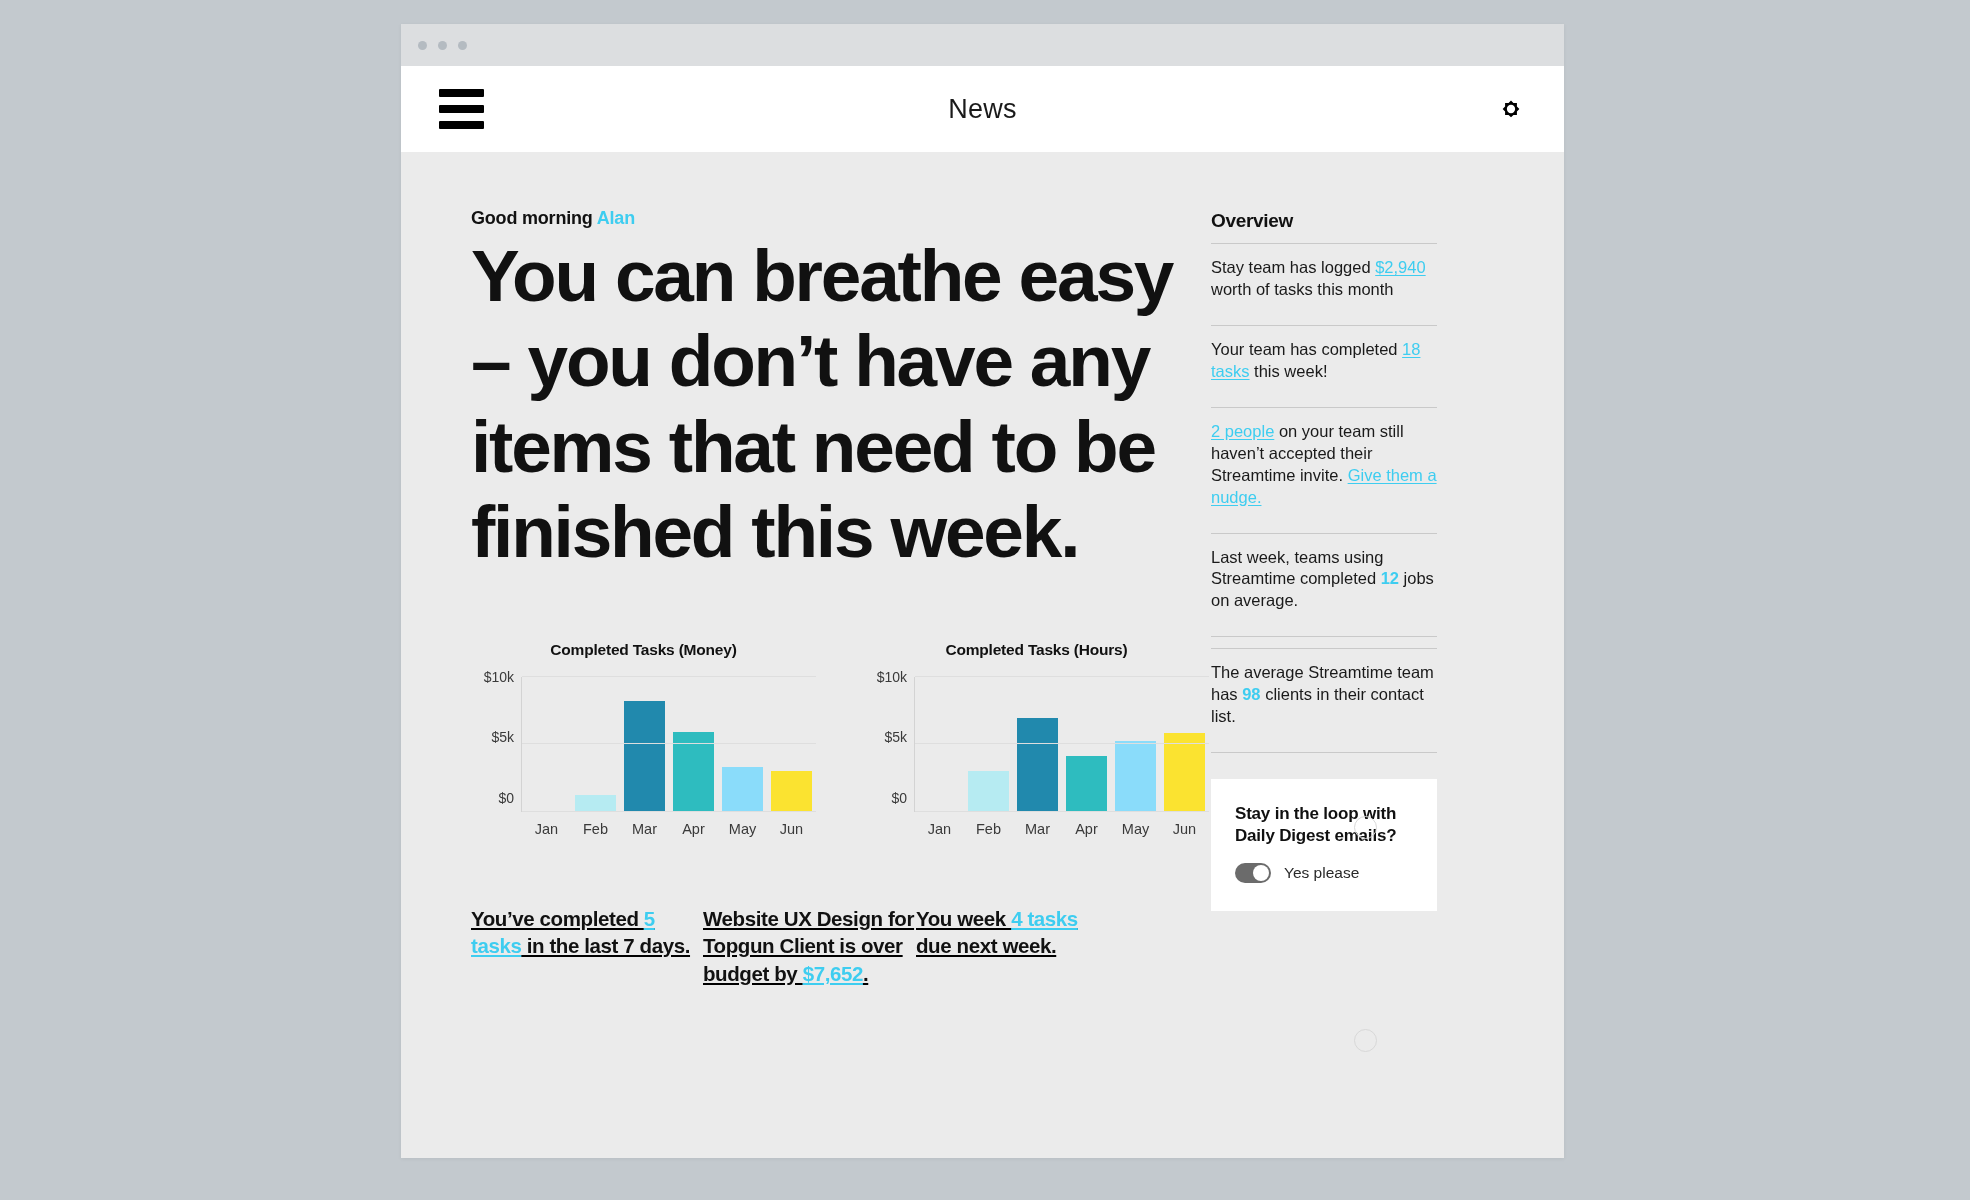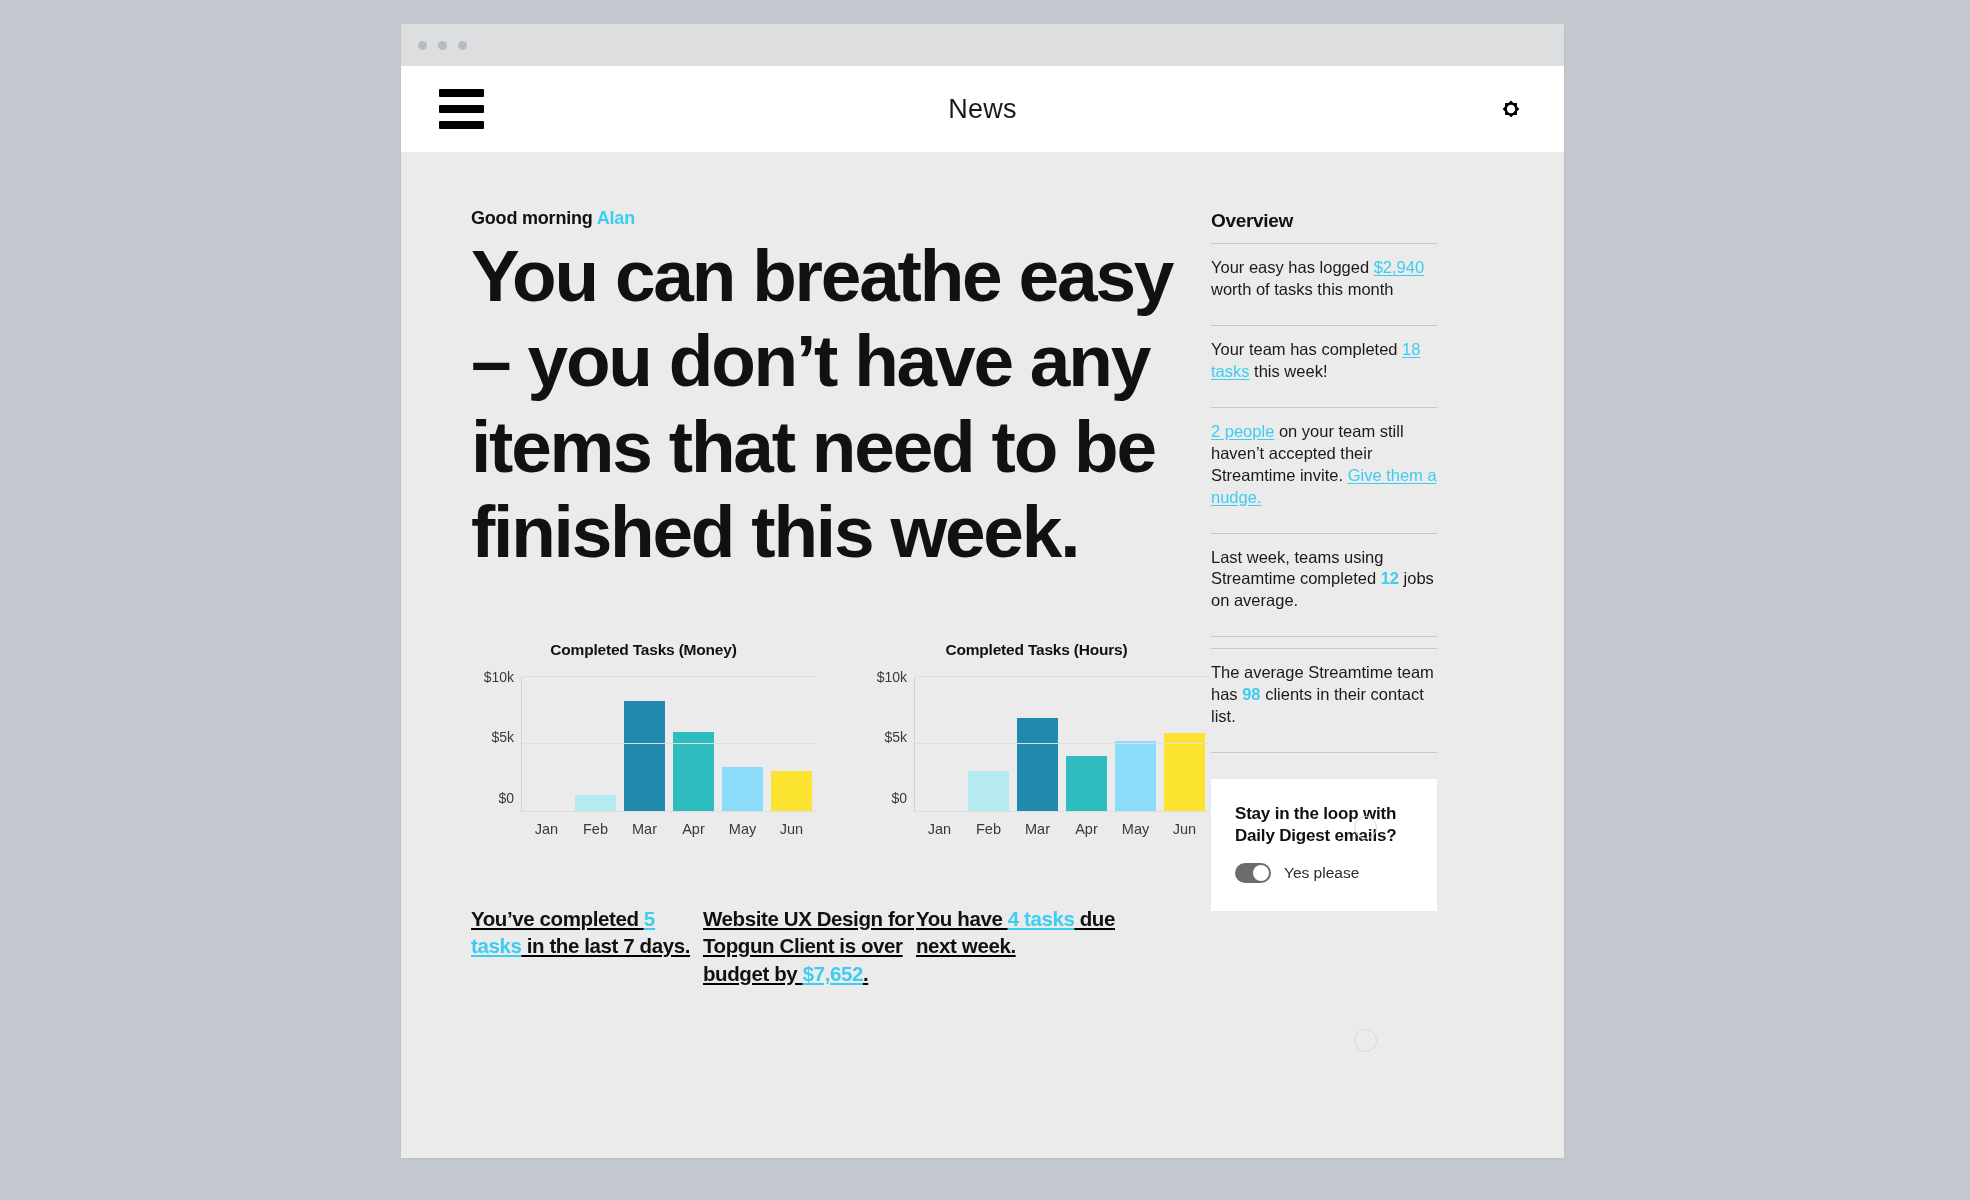--- a/index.html
+++ b/index.html
@@ -230,29 +230,29 @@
                   <span>Jun</span>
                 </div>
             </div>
           </div>
         </div>
       </div>
 
       <div class="stats-row">
           <div class="stat"><span>You’ve completed </span><span class="link">5 tasks</span><span> in the last 7 days.</span></div>
           <div class="stat"><span>Website UX Design for Topgun Client is over budget by </span><span class="link">$7,652</span><span>.</span></div>
-          <div class="stat"><span>You have </span><span class="link">4 tasks</span><span> due next week.</span></div>
+          <div class="stat"><span>You week </span><span class="link">4 tasks</span><span> due next week.</span></div>
         </div>
     </div>
 
     <div class="side-col">
       <div class="side-title">Overview</div>
       <div class="side-rule"></div>
       <div id="side-items">
-          <div class="side-item"><span>Your easy has logged </span><span class="small-link">$2,940</span><span> worth of tasks this month</span></div>
+          <div class="side-item"><span>Stay team has logged </span><span class="small-link">$2,940</span><span> worth of tasks this month</span></div>
           <div class="side-rule"></div>
           <div class="side-item"><span>Your team has completed </span><span class="small-link">18 tasks</span><span> this week!</span></div>
           <div class="side-rule"></div>
           <div class="side-item"><span class="small-link">2 people</span><span> on your team still haven’t accepted their Streamtime invite. </span><span class="small-link">Give them a nudge.</span></div>
           <div class="side-rule"></div>
           <div class="side-item"><span>Last week, teams using Streamtime completed </span><span class="small-plain">12</span><span> jobs on average.</span></div>
           <div class="side-rule"></div>
           <div class="side-rule"></div>
           <div class="side-item"><span>The average Streamtime team has </span><span class="small-plain">98</span><span> clients in their contact list.</span></div>
           <div class="side-rule"></div>

